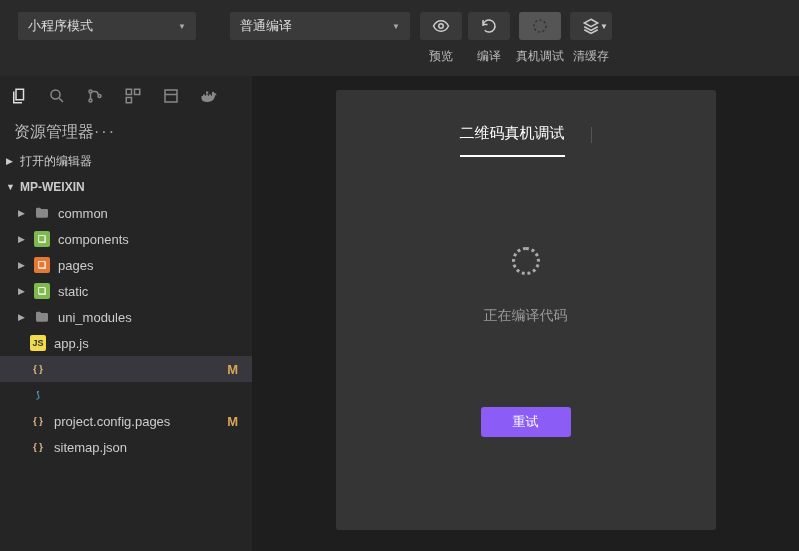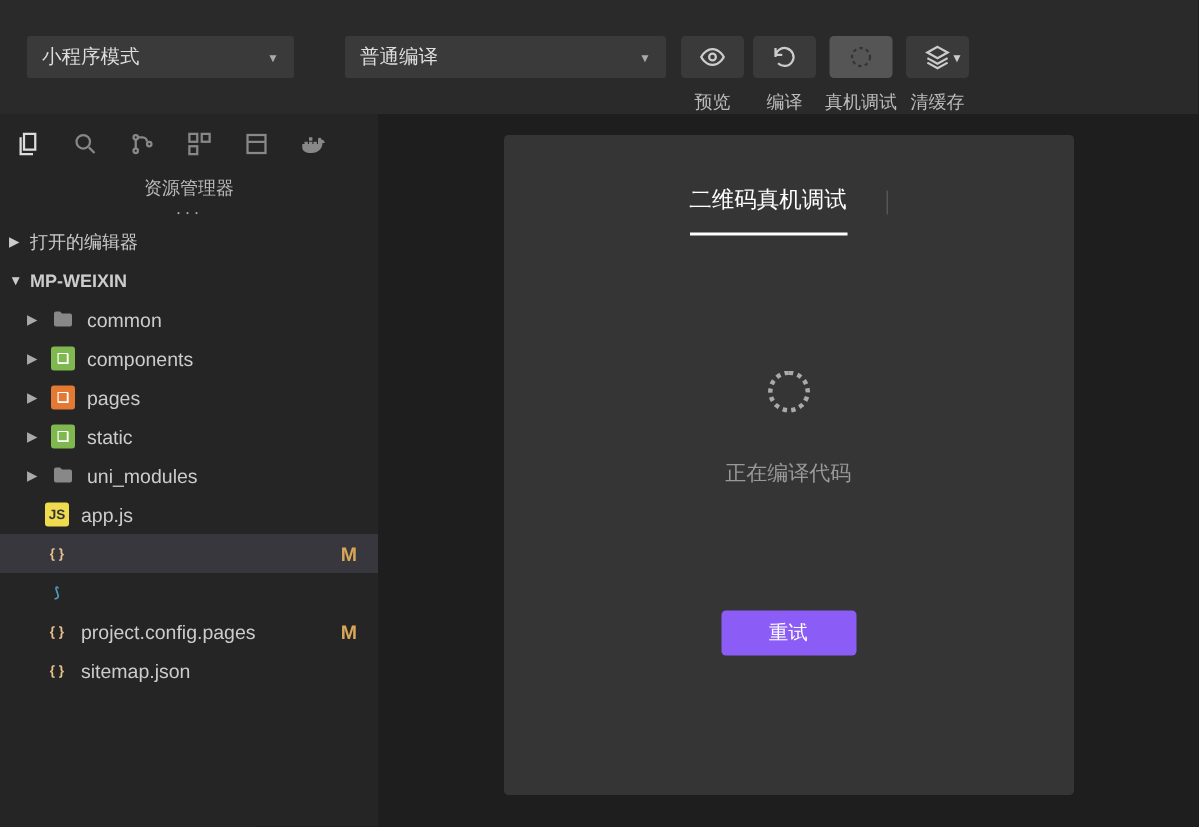--- a/index.html
+++ b/index.html
@@ -1,41 +1,41 @@
 <!DOCTYPE html>
 <html><head>
 <meta charset="utf-8">
 <style>
 * { margin: 0; padding: 0; box-sizing: border-box; font-family: -apple-system, "Segoe UI", Arial, sans-serif; }
 body { width: 799px; height: 551px; background: #1e1e1e; color: #ccc; overflow: hidden; font-size: 13px; }
 
 
-.top-bar { height: 76px; background: #2a2a2a; display: flex; align-items: flex-start; padding: 24px 0 0 18px; gap: 10px; }
+.top-bar { height: 76px; background: #2a2a2a; display: flex; align-items: flex-start; padding: 12px 0 0 18px; gap: 10px; }
 .dropdown { background: #3a3a3a; height: 28px; border-radius: 2px; display: flex; align-items: center; justify-content: space-between; padding: 0 10px; color: #ddd; cursor: pointer; }
 .dropdown .arrow { font-size: 8px; color: #aaa; }
 .dd1 { width: 178px; }
-.dd2 { width: 214px; }
+.dd2 { width: 180px; }
 .top-right { display: flex; align-items: flex-start; gap: 6px; }
 .icon-btn { width: 42px; height: 28px; background: #3a3a3a; border-radius: 3px; display: flex; align-items: center; justify-content: center; color: #ccc; cursor: pointer; position: relative; }
 .icon-btn.light { background: #555; }
 .icon-col { display: flex; flex-direction: column; align-items: center; gap: 8px; }
 .icon-label { font-size: 12px; color: #bbb; }
 .icon-btn svg { width: 18px; height: 18px; }
 
 
 .main { display: flex; height: calc(551px - 76px); }
 
 
 .sidebar { width: 252px; background: #252526; display: flex; flex-direction: column; }
 .side-icons { height: 40px; display: flex; align-items: center; padding: 0 8px; gap: 16px; }
 .side-icons span { width: 22px; height: 22px; display: flex; align-items: center; justify-content: center; color: #888; cursor: pointer; }
 .side-icons span.active { color: #ddd; }
 .side-icons svg { width: 18px; height: 18px; }
 
-.explorer-header { height: 32px; display: flex; align-items: center; justify-content: center; padding: 0 14px; color: #bbb; font-size: 12px; flex-direction: column; }
+.explorer-header { height: 32px; display: flex; align-items: center; justify-content: flex-start; padding: 0 14px; color: #bbb; font-size: 16px; }
 .dots { color: #aaa; cursor: pointer; letter-spacing: 2px; }
 
 .section-head { height: 26px; display: flex; align-items: center; padding: 0 6px; color: #ccc; font-size: 12px; cursor: pointer; gap: 4px; }
 .section-head .chev { font-size: 9px; display: inline-block; width: 10px; }
 .section-head.bold { font-weight: 600; }
 
 .tree { flex: 1; }
 .tree-row { height: 26px; display: flex; align-items: center; padding-left: 18px; gap: 4px; color: #ccc; cursor: pointer; position: relative; }
 .tree-row .chev { font-size: 9px; width: 12px; color: #aaa; }
 .tree-row .ficon { width: 16px; height: 16px; display: inline-flex; align-items: center; justify-content: center; border-radius: 2px; font-size: 9px; font-weight: bold; }

